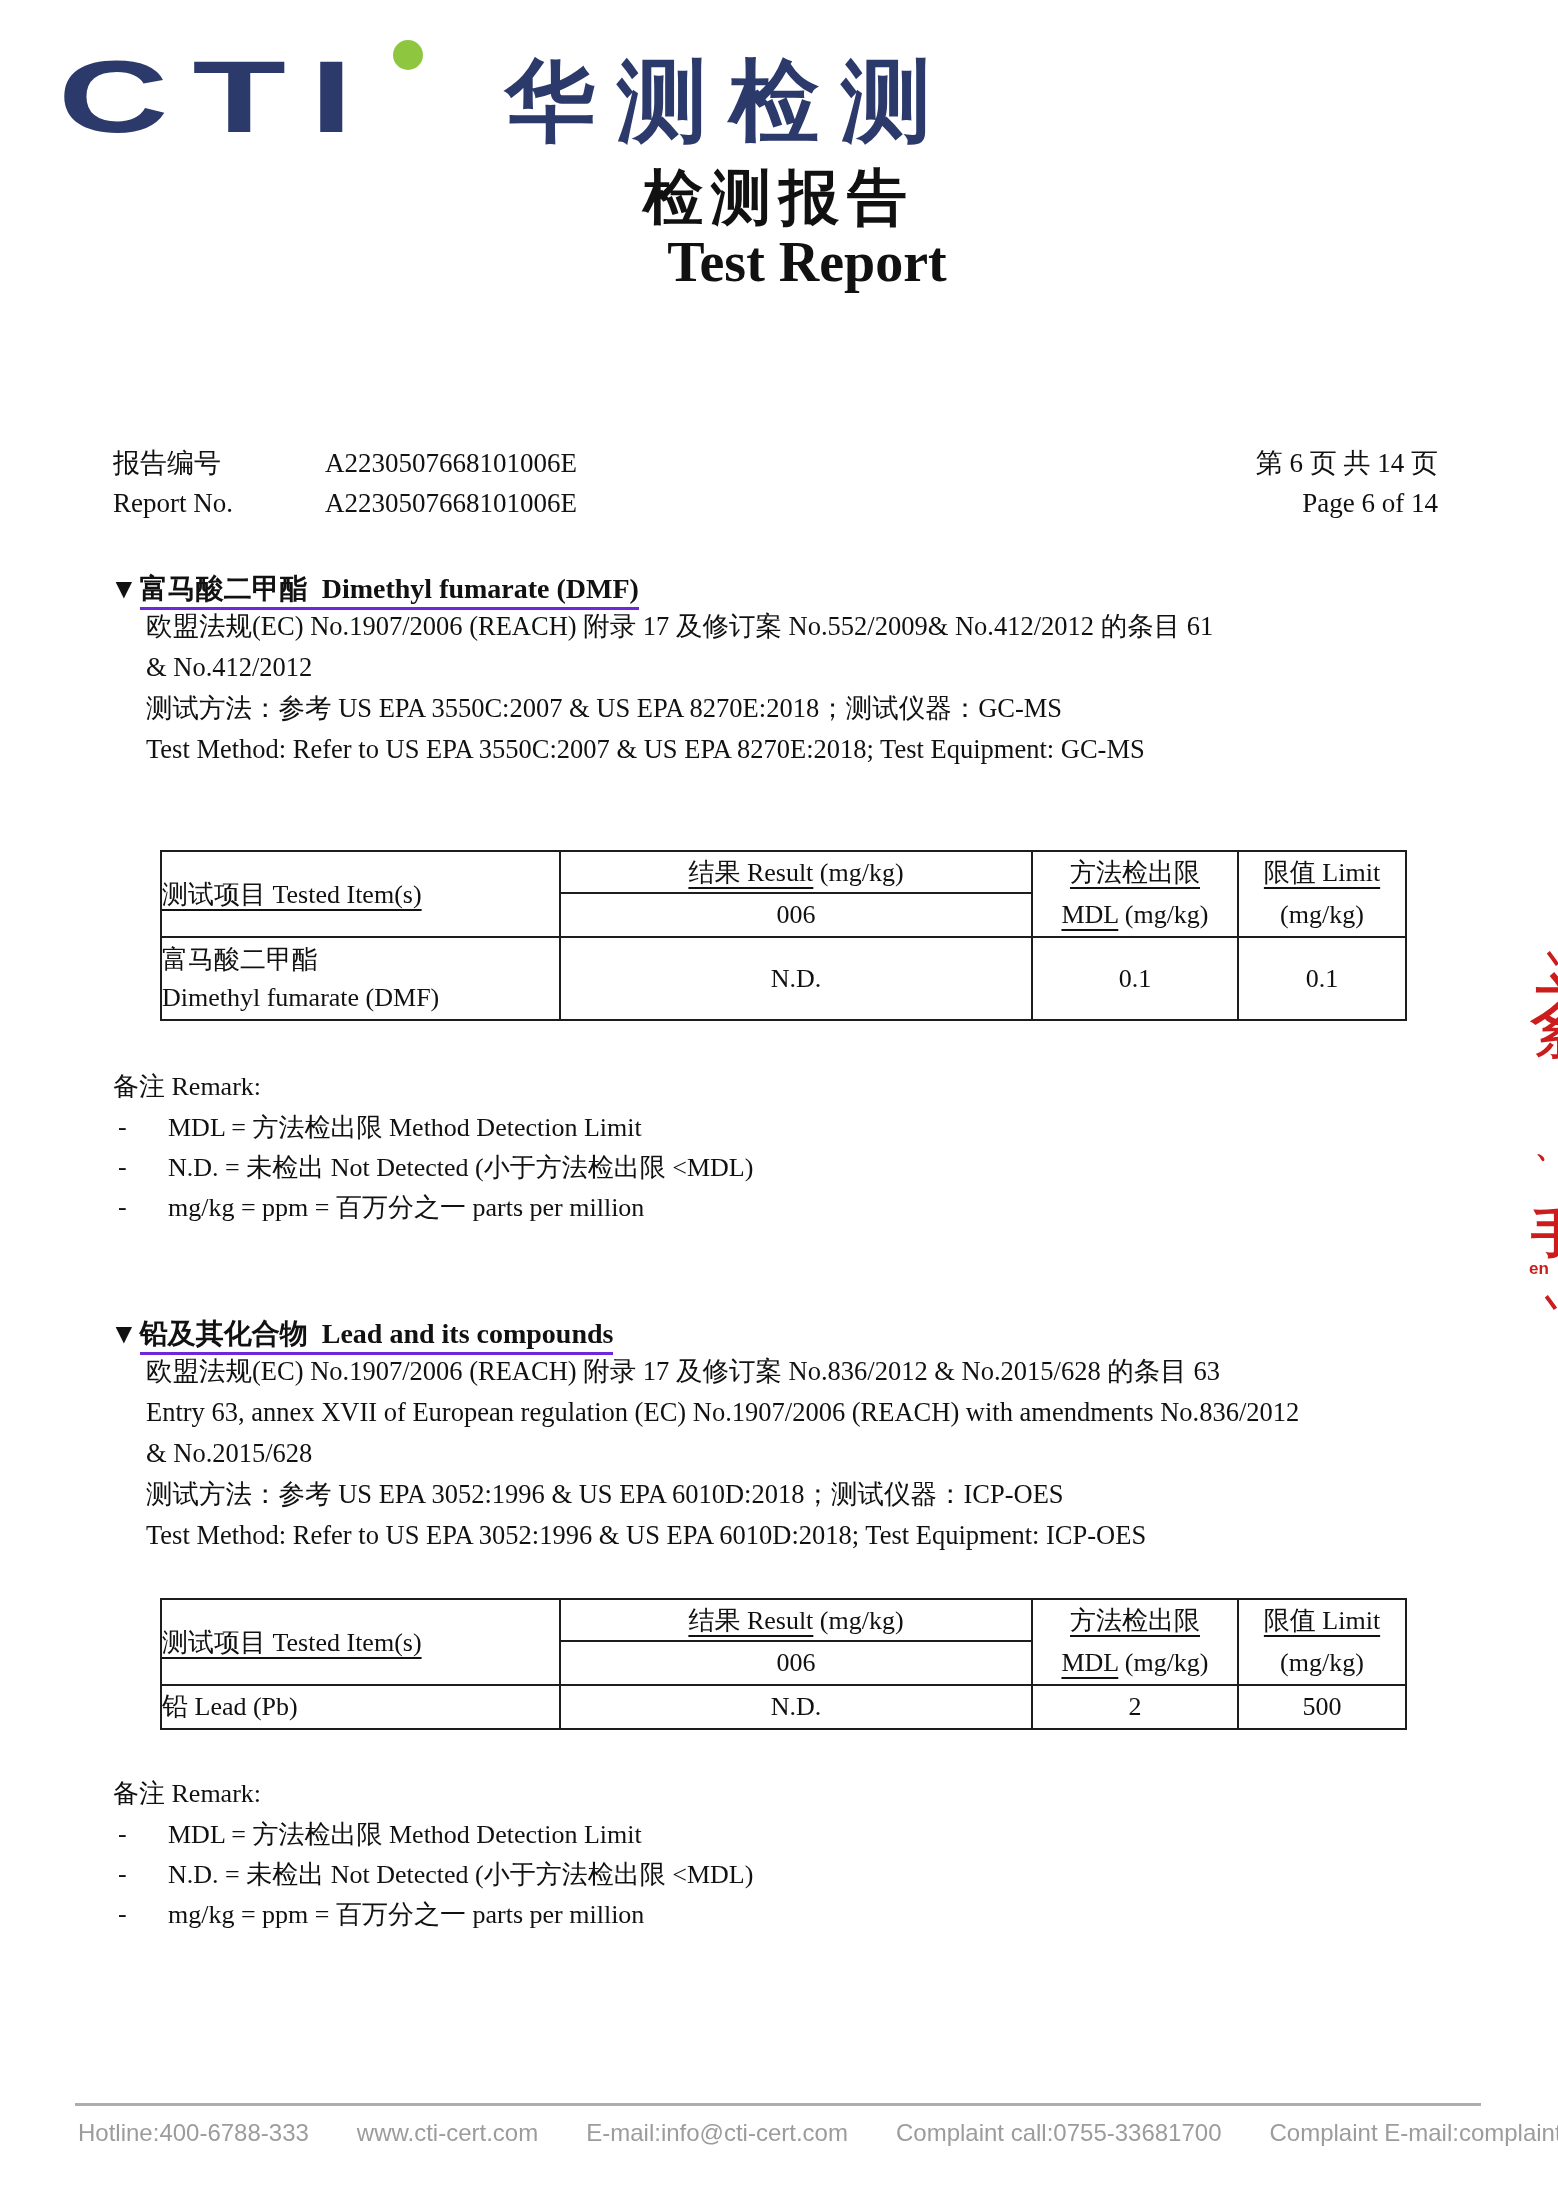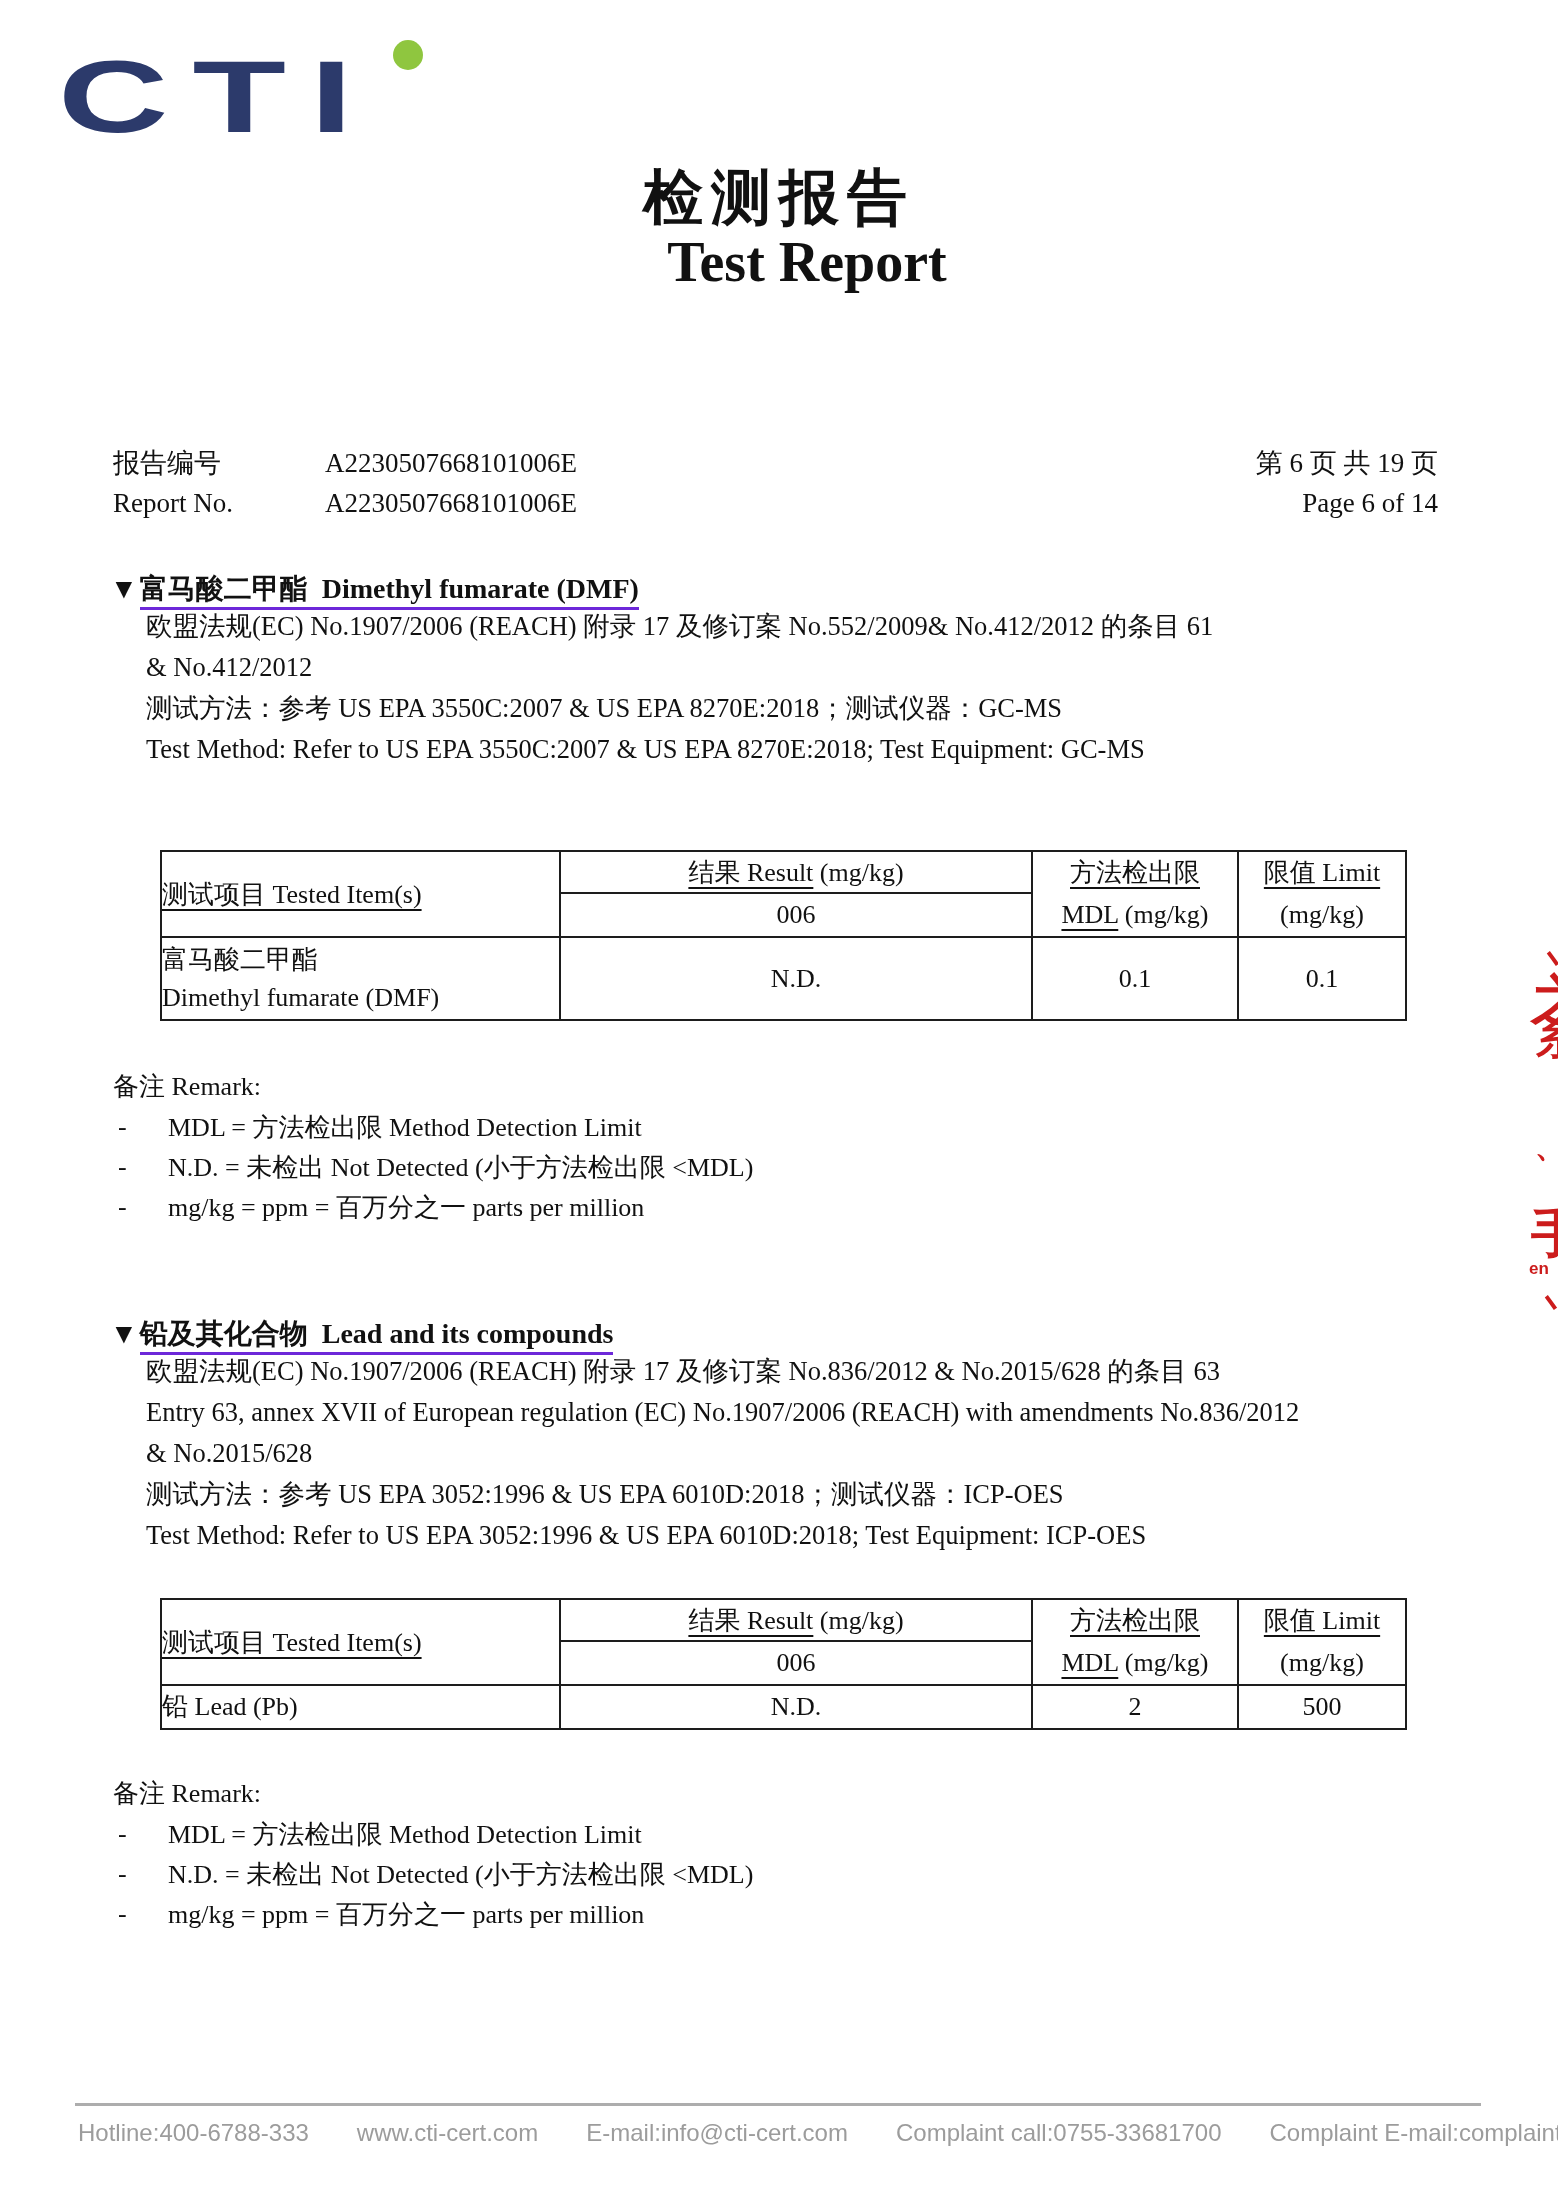--- a/index.html
+++ b/index.html
@@ -72,36 +72,37 @@
   .sf5{left:1px;top:320px;font-size:17px;font-family:"Liberation Sans",sans-serif;}
   .sf6{left:8px;top:350px;font-size:34px;}
 </style>
 </head>
 <body>
 
 <div class="page">
 
   <div class="abs logo-latin">CTI</div>
   <div class="abs logo-dot"></div>
+  <div class="abs logo-cjk">华测检测</div>
 
   <div class="abs title-cn">检测报告</div>
   <div class="abs title-en">Test Report</div>
 
   <div class="abs rinfo">
     <div class="rinfo-row">
       <span class="rinfo-label">报告编号</span>
       <span>A2230507668101006E</span>
     </div>
     <div class="rinfo-row">
       <span class="rinfo-label">Report No.</span>
       <span>A2230507668101006E</span>
     </div>
   </div>
   <div class="abs rinfo-right">
-    <div>第 6 页  共 19 页</div>
+    <div>第 6 页  共 14 页</div>
     <div>Page 6 of 14</div>
   </div>
 
   <div class="abs sec-head" style="top:572px">
     <span class="marker">▼</span><span class="utitle"><span>富马酸二甲酯</span><span class="en">Dimethyl fumarate (DMF)</span></span>
   </div>
   <div class="abs sec-lines" style="top:606px">
     <div>欧盟法规(EC) No.1907/2006 (REACH)  附录 17 及修订案 No.552/2009&amp; No.412/2012 的条目 61</div>
     <div>&amp; No.412/2012</div>
     <div>测试方法：参考 US EPA 3550C:2007 &amp; US EPA 8270E:2018；测试仪器：GC-MS</div>

